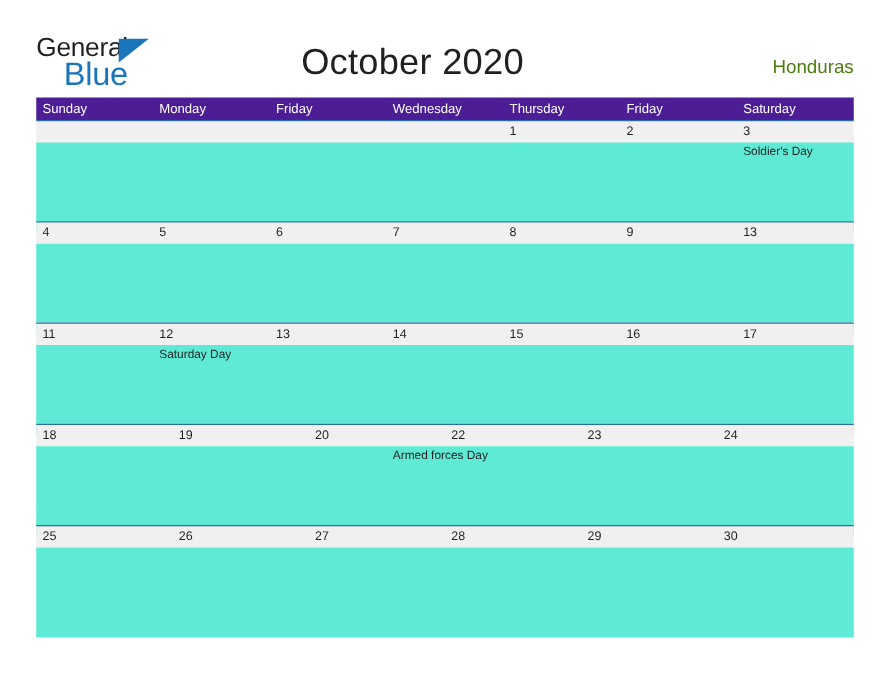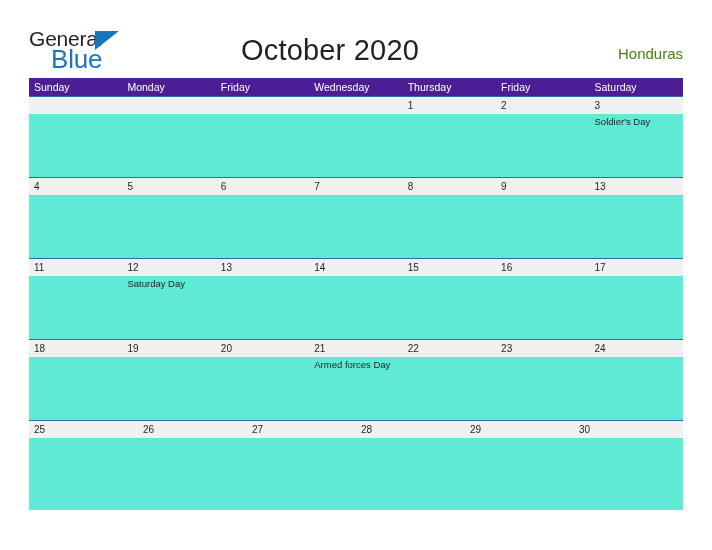--- a/index.html
+++ b/index.html
@@ -261,21 +261,20 @@
         <div class="event-cell"></div>
         <div class="event-cell"></div>
       </div>
     </div>
 
     <div class="week">
       <div class="week-dates">
         <div class="date-cell">18</div>
         <div class="date-cell">19</div>
         <div class="date-cell">20</div>
-        <div class="date-cell">21</div>
         <div class="date-cell">22</div>
         <div class="date-cell">23</div>
         <div class="date-cell">24</div>
       </div>
       <div class="week-events">
         <div class="event-cell"></div>
         <div class="event-cell"></div>
         <div class="event-cell"></div>
         <div class="event-cell">
             <span class="ev">Armed forces Day</span>

